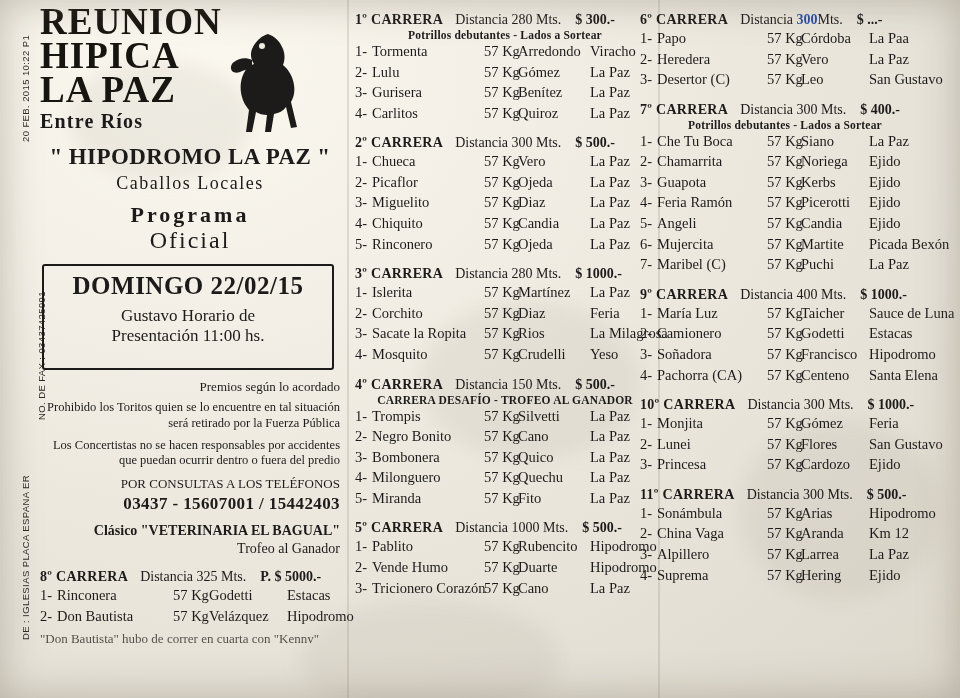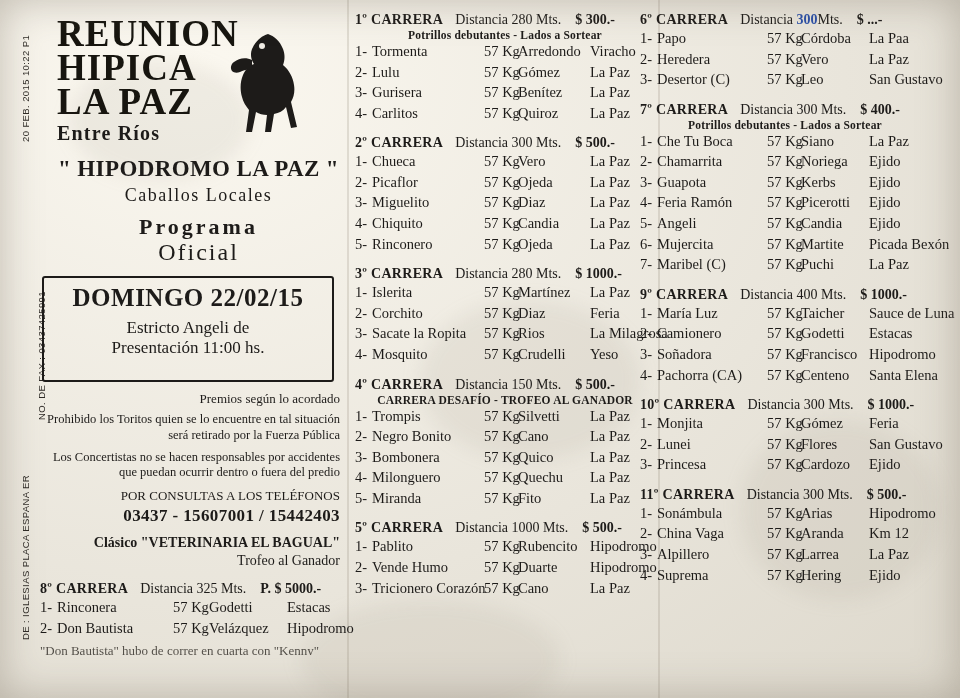--- a/index.html
+++ b/index.html
@@ -69,21 +69,21 @@
   .col {
     position: absolute;
     top: 0;
     color: #1d1b19;
   }
   .col-left   { left: 40px;  width: 300px; }
   .col-mid    { left: 355px; width: 300px; }
   .col-right  { left: 640px; width: 290px; }
 
   
-  .masthead { position: relative; padding-top: 17px; margin-left: 17px; }
+  .masthead { position: relative; padding-top: 5px; }
   .mast-title {
     font-family: "Liberation Serif", serif;
     font-weight: bold;
     font-size: 37px;
     line-height: 0.92;
     letter-spacing: 1px;
     color: #17150f;
   }
   .mast-title .l1, .mast-title .l2, .mast-title .l3 { display: block; }
   .mast-sub {
@@ -240,21 +240,21 @@
       </svg>
 
       <div class="mast-hipo">" HIPODROMO LA PAZ "</div>
       <div class="mast-caballos">Caballos Locales</div>
       <div class="mast-programa">Programa</div>
       <div class="mast-oficial">Oficial</div>
     </div>
 
     <div class="datebox">
       <div class="dline">DOMINGO 22/02/15</div>
-      <div class="h1l">Estricto Angeli de</div>
+      <div class="h1l">Gustavo Horario de</div>
       <div class="h2l">Presentación 11:00 hs.</div>
     </div>
 
     <div class="notes">
       <div class="n-premios">Premios según lo acordado</div>
       <div class="n-prohib">Prohibido los Toritos quien se lo encuentre en tal situación</div>
       <div class="n-prohib" style="margin-top:0">será retirado por la Fuerza Pública</div>
       <div class="n-conc">Los Concertistas no se hacen responsables por accidentes</div>
       <div class="n-conc" style="margin-top:0">que puedan ocurrir dentro o fuera del predio</div>
       <div class="n-tel-label">POR CONSULTAS A LOS TELÉFONOS</div>

